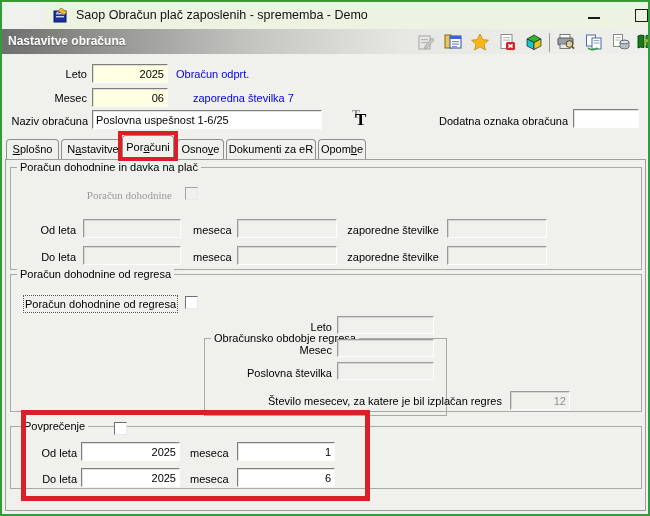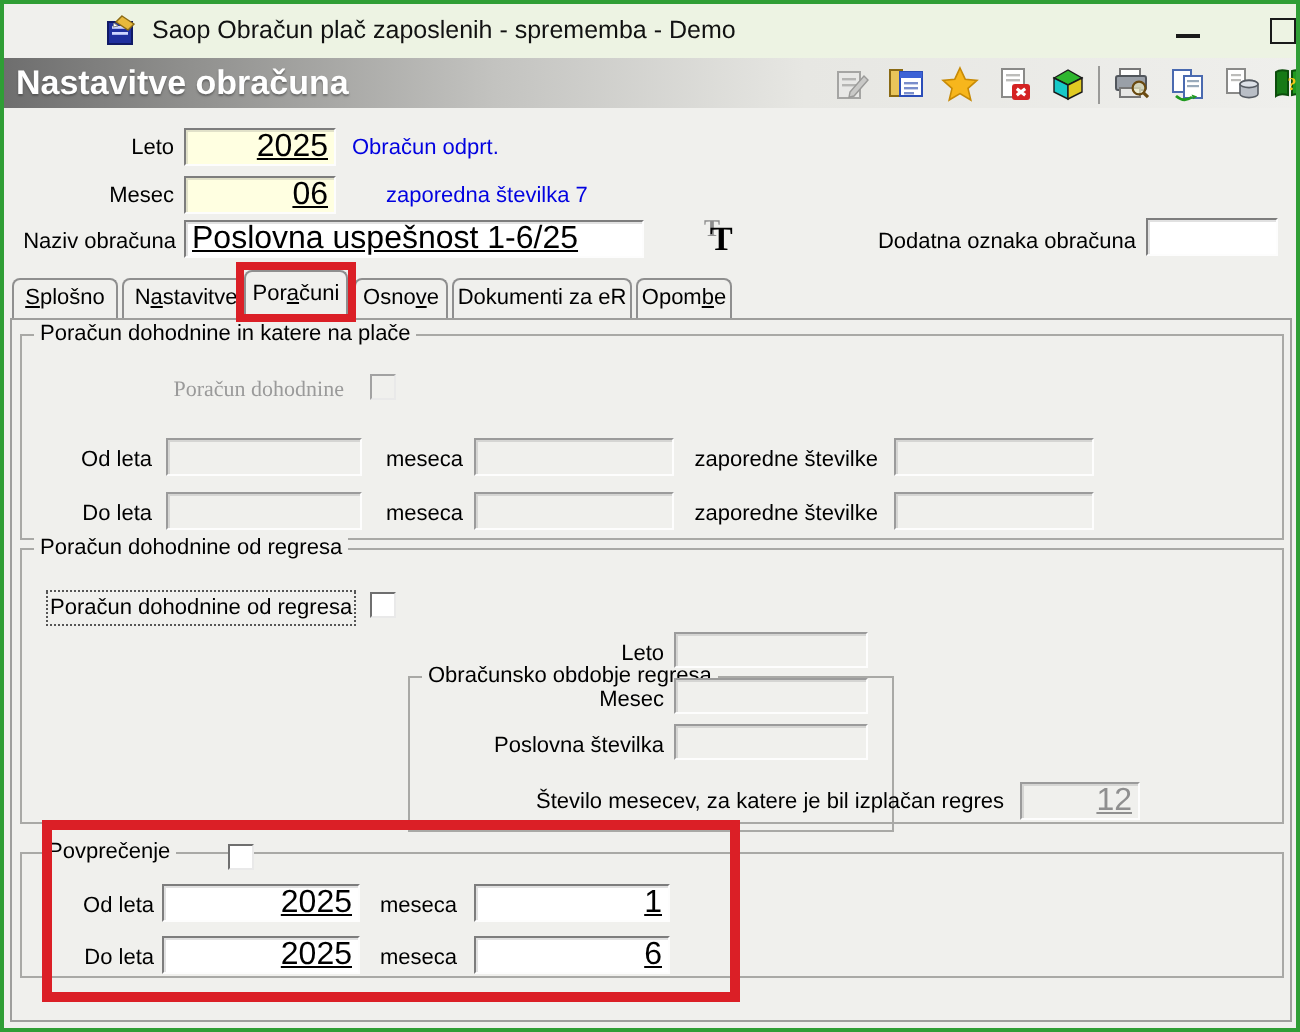--- a/index.html
+++ b/index.html
@@ -18,33 +18,33 @@
   .btn-min::after{content:"";display:block;width:12px;height:2px;background:#1a1a1a;margin:12px auto 0;}
   .btn-max{left:585px;}
   .btn-max::after{content:"";display:block;width:11px;height:11px;border:1px solid #1a1a1a;margin:4px auto 0;box-sizing:content-box;}
   .btn-close{left:626px;font-size:20px;line-height:21px;color:#1a1a1a;font-weight:400;}
   .btn-close::after{content:"\00d7";}
   
   .panel-header{
     position:absolute;left:0;top:27px;right:0;height:25px;
     background:linear-gradient(90deg,#6e6e6e 0%,#8f8f8d 14%,#c3c3c0 38%,#e7e7e3 62%,#efefec 100%);
   }
-  .panel-title{position:absolute;left:6px;top:0;line-height:25px;font-size:17px;font-weight:bold;color:#fff;text-shadow:0 1px 1px rgba(60,60,60,.55);}
+  .panel-title{position:absolute;left:6px;top:0;line-height:25px;font-size:12px;font-weight:bold;color:#fff;text-shadow:0 1px 1px rgba(60,60,60,.55);}
   .tb-icon{position:absolute;top:31px;width:20px;height:18px;}
   .tb-sep{position:absolute;top:31px;left:547px;width:1px;height:19px;background:#9a9a98;}
   
   .lbl{position:absolute;height:14px;line-height:14px;white-space:nowrap;}
   .r{text-align:right;}
   .blue{color:#0202e0;}
   .gray{color:#9a9a9a;}
   .inp{
     position:absolute;box-sizing:border-box;height:19px;padding:0 3px;
-    font-family:"Liberation Sans",sans-serif;font-size:16px;color:#000;
+    font-family:"Liberation Sans",sans-serif;font-size:11px;color:#000;
     background:#fff;border:1px solid;border-color:#7d7d7d #fdfdfd #fdfdfd #7d7d7d;
-    box-shadow:inset 1px 1px 0 rgba(120,120,120,.22);outline:none;text-decoration:underline;
+    box-shadow:inset 1px 1px 0 rgba(120,120,120,.22);outline:none;
   }
   .inp.yellow{background:#ffffe1;}
   .inp.num{text-align:right;}
   .inp.dis{background:#f0f0ed;color:#8f8f8f;border-color:#9b9b9b #fdfdfd #fdfdfd #9b9b9b;}
   .fontbtn{position:absolute;left:347px;top:105px;width:22px;height:22px;cursor:pointer;}
   .fontbtn .t-back{position:absolute;left:3px;top:0;font-family:"Liberation Serif",serif;font-size:12px;color:#8d8d8d;font-weight:bold;}
   .fontbtn .t-front{position:absolute;left:6px;top:3px;font-family:"Liberation Serif",serif;font-size:17px;color:#000;font-weight:bold;}
   
   .tab{
     position:absolute;top:137px;height:20px;line-height:19px;text-align:center;
@@ -167,21 +167,21 @@
   <div class="tabpanel"></div>
 
   <div class="tab" style="left:4px;width:53px;"><span></span><span class="hk">S</span><span>plošno</span></div>
   <div class="tab" style="left:59px;width:64px;"><span>N</span><span class="hk">a</span><span>stavitve</span></div>
   <div class="tab active" style="left:120px;width:52px;"><span>Por</span><span class="hk">a</span><span>čuni</span></div>
   <div class="tab" style="left:175px;width:47px;"><span>Osno</span><span class="hk">v</span><span>e</span></div>
   <div class="tab" style="left:224px;width:90px;"><span></span><span class="hk"></span><span>Dokumenti za eR</span></div>
   <div class="tab" style="left:316px;width:48px;"><span>Opom</span><span class="hk">b</span><span>e</span></div>
 
   <div class="gb" style="left:8px;top:165px;width:632px;height:103px;">
-    <span class="gb-label">Poračun dohodnine in katere na plače</span>
+    <span class="gb-label">Poračun dohodnine in davka na plač</span>
   </div>
   <span class="lbl r gray" style="left:78px;width:92px;top:186px;font-family:Liberation Serif, serif;">Poračun dohodnine</span>
   <span class="checkbox dis" style="left:183px;top:185px;"></span>
 
   <span class="lbl r" style="left:30px;width:44px;top:221px;">Od leta</span>
   <input class="inp dis num" style="left: 81px; top: 217px; width: 98px;" value="">
   <span class="lbl" style="left:191px;top:221px;">meseca</span>
   <input class="inp dis num" style="left: 235px; top: 217px; width: 100px;" value="">
   <span class="lbl r" style="left:345px;width:92px;top:221px;">zaporedne številke</span>
   <input class="inp dis num" style="left: 445px; top: 217px; width: 100px;" value="">

